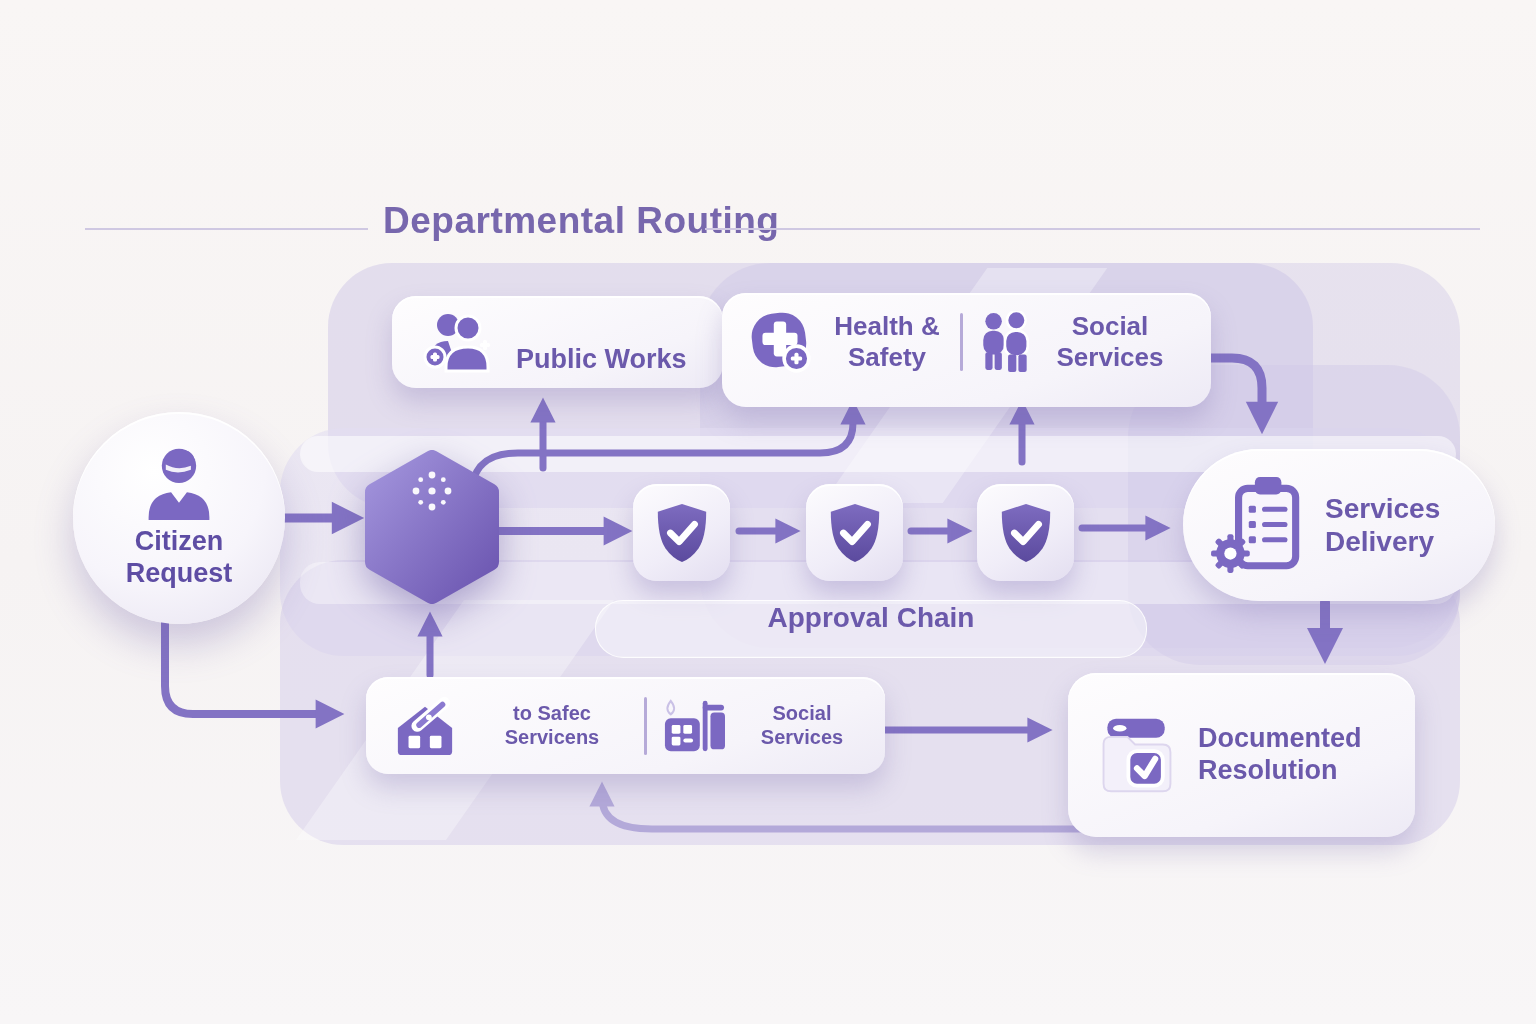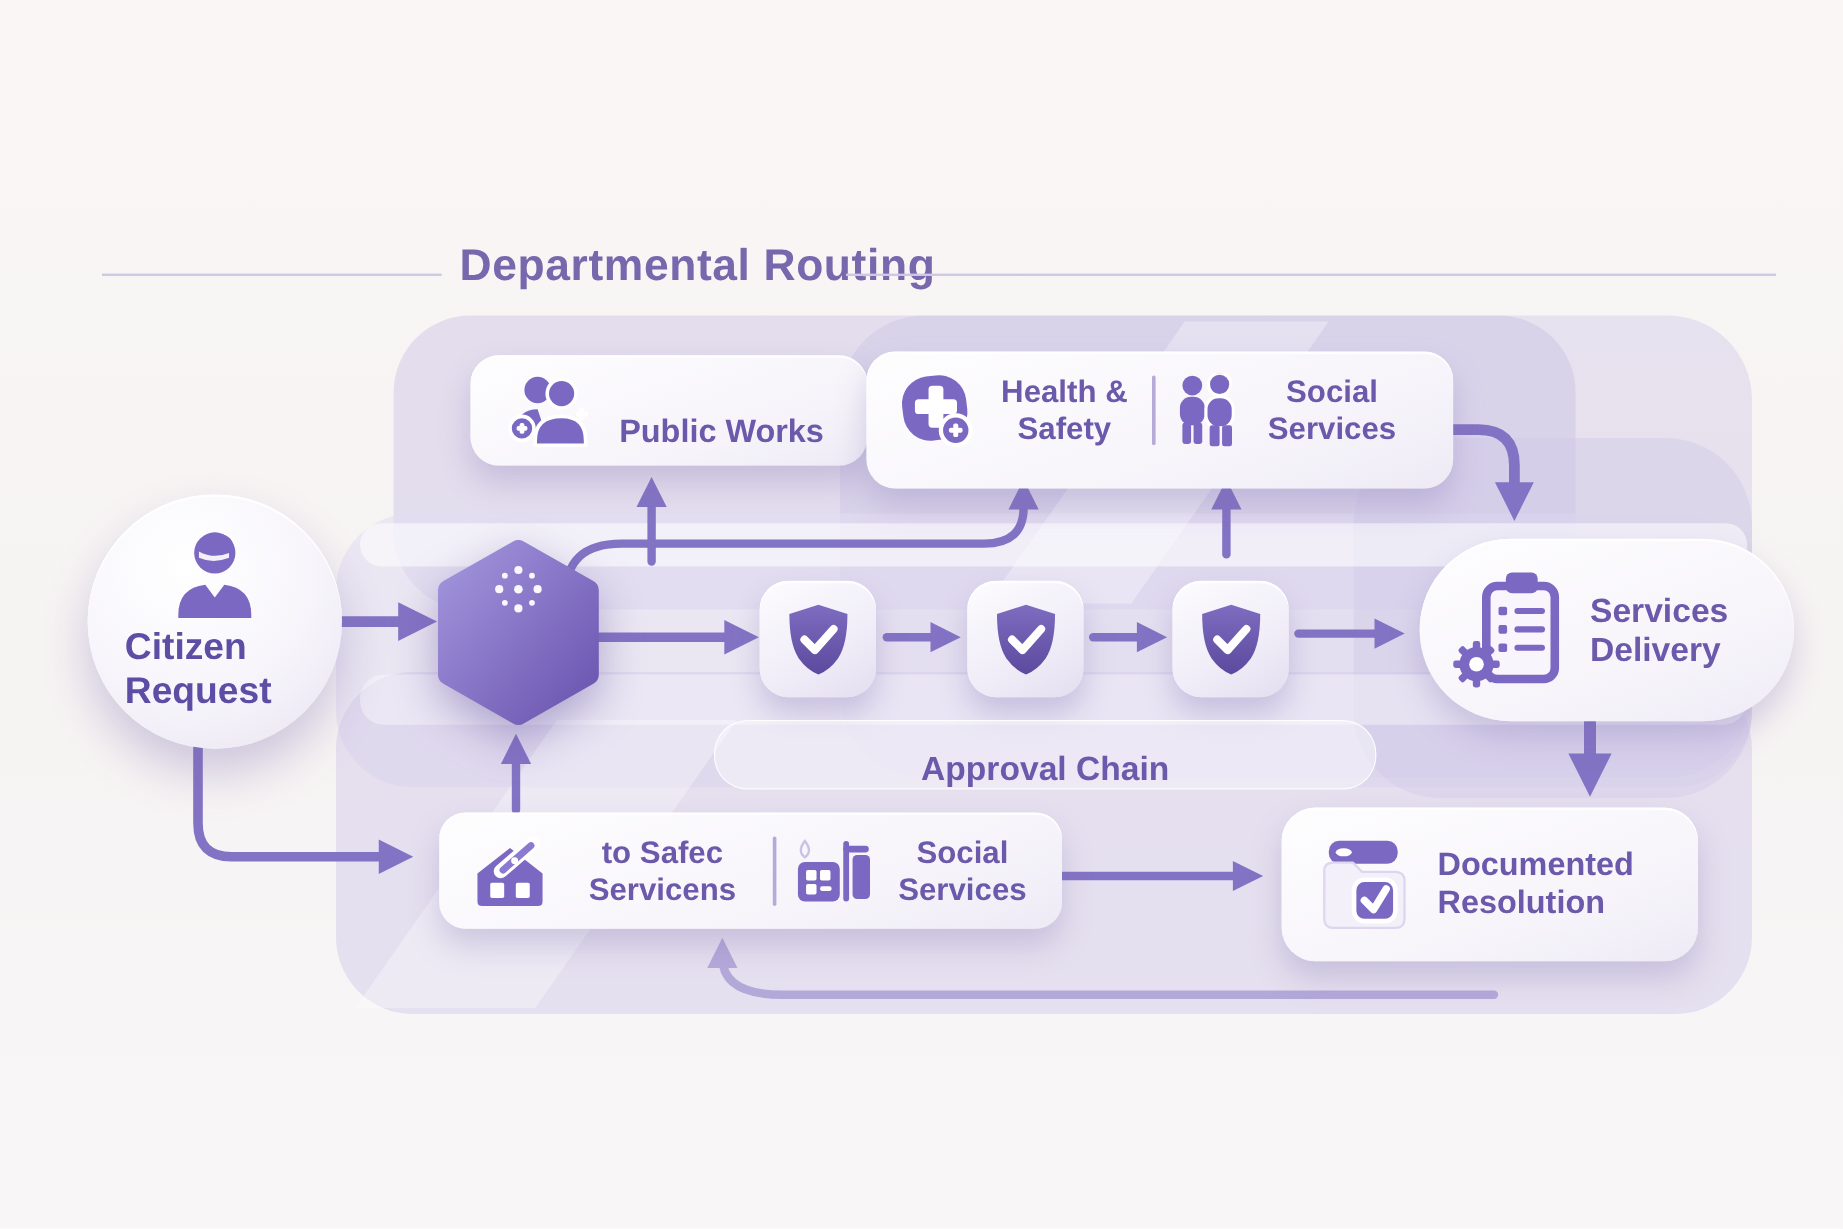--- a/index.html
+++ b/index.html
@@ -28,49 +28,49 @@
   
   .card{position:absolute;background:linear-gradient(160deg,#fefdfe 0%,#f6f4fa 70%,#edeaf5 100%);
         box-shadow:0 14px 26px rgba(122,106,174,.28),0 2px 0 rgba(255,255,255,.9) inset;
         display:flex;align-items:center;}
   .lbl{color:#6b59ab;font-weight:700;line-height:1.18;}
   
   .citizen{left:73px;top:412px;width:212px;height:212px;border-radius:50%;
            background:radial-gradient(circle at 38% 28%,#ffffff 0%,#f7f5fb 55%,#e6e2f0 100%);
            box-shadow:0 20px 38px rgba(118,102,170,.32),0 2px 0 rgba(255,255,255,.9) inset;
            display:flex;flex-direction:column;align-items:center;justify-content:center;position:absolute;}
-  .citizen .lbl{font-size:31px;color:#5e4da4;width:150px;margin-top:6px;}
+  .citizen .lbl{font-size:27px;color:#5e4da4;text-align:center;width:150px;margin-top:6px;}
   
   .hexwrap{left:357px;top:447px;width:150px;height:160px;position:absolute;
            filter:drop-shadow(0 14px 18px rgba(100,84,160,.45));}
   .hexwrap .hextext{position:absolute;left:0;top:62px;width:100%;text-align:center;
            color:#ffffff;font-weight:700;font-size:27px;line-height:1.15;}
   
   .pubworks{left:392px;top:296px;width:293px;height:92px;border-radius:24px;padding:0 8px 0 30px;gap:22px;}
   .pubworks .lbl{font-size:27px;margin-top:36px;}
   .topright{left:722px;top:293px;width:453px;height:98px;border-radius:24px;padding:0 10px 16px 26px;gap:14px;}
   .vdiv{width:3px;height:58px;background:#b6aad8;border-radius:2px;flex:none;}
   .lbl-c{text-align:center;}
   
   .shield-tile{position:absolute;top:484px;width:97px;height:97px;border-radius:24px;
            background:linear-gradient(150deg,#fdfcfe 0%,#f0edf8 60%,#e3def0 100%);
            box-shadow:0 14px 24px rgba(122,106,174,.3),0 2px 0 rgba(255,255,255,.9) inset;
            display:flex;align-items:center;justify-content:center;}
   .st1{left:633px;} .st2{left:806px;} .st3{left:977px;}
   .approval-pill{left:595px;top:600px;width:550px;height:56px;border-radius:28px;position:absolute;
            background:rgba(252,251,254,.5);border:1.5px solid rgba(255,255,255,.85);
-           display:flex;align-items:flex-end;justify-content:center;}
+           display:flex;align-items:flex-start;justify-content:center;}
   .approval-pill .lbl{font-size:28px;}
   
   .service{left:1183px;top:449px;width:276px;height:152px;border-radius:76px;padding:0 10px 0 26px;gap:12px;}
   .service .lbl{font-size:28px;width:128px;}
   
   .bottomcard{left:366px;top:677px;width:487px;height:97px;border-radius:22px;padding:0 8px 0 24px;gap:12px;}
-  .bottomcard .lbl{font-size:26px;}
-  .docres{left:1068px;top:673px;width:313px;height:128px;border-radius:28px;padding:0 8px 0 26px;gap:18px;}
+  .bottomcard .lbl{font-size:20px;}
+  .docres{left:1068px;top:673px;width:313px;height:164px;border-radius:28px;padding:0 8px 0 26px;gap:18px;}
   .docres .lbl{font-size:27px;width:170px;}
   .edges-layer{position:absolute;left:0;top:0;z-index:1;}
   .node{z-index:2;}
   .bgl{z-index:0;}
 </style>
 </head>
 <body>
 
 <div class="stage">
 

